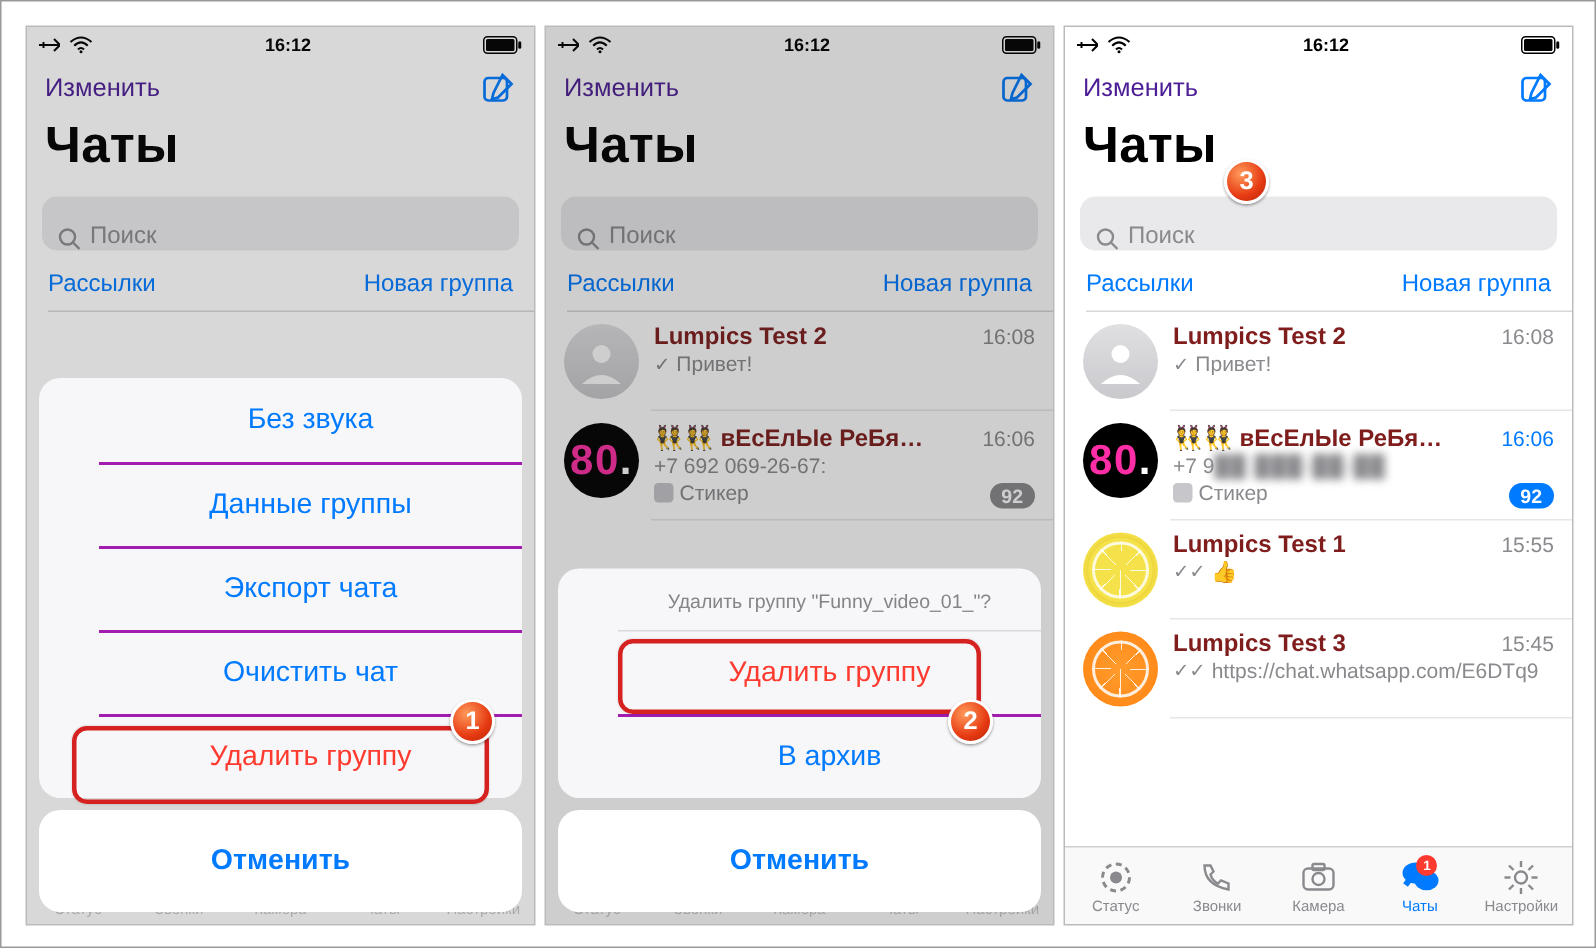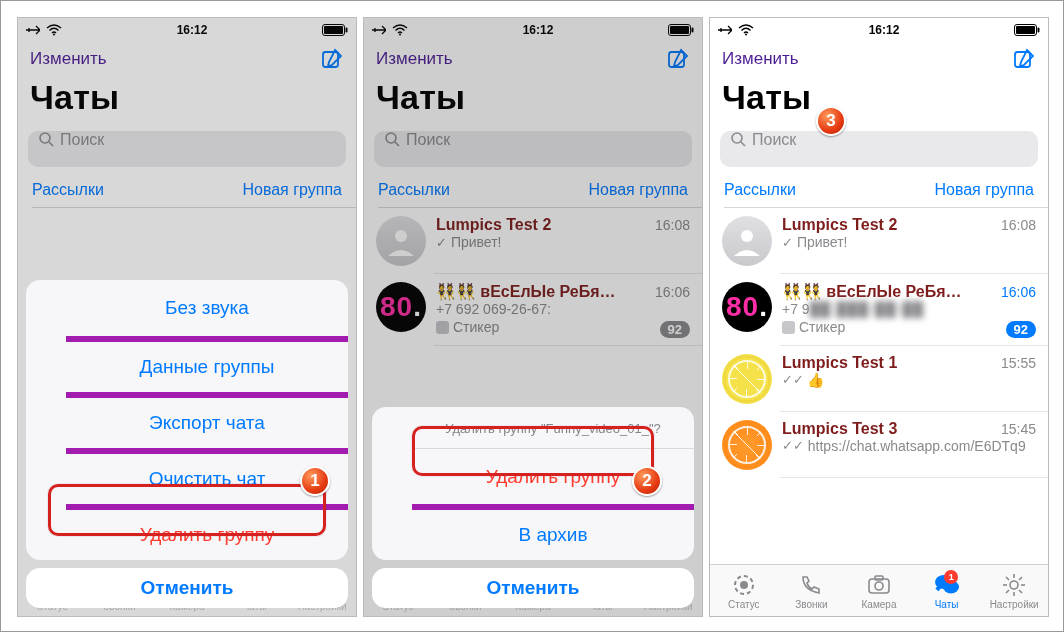--- a/index.html
+++ b/index.html
@@ -16,21 +16,21 @@
   .statusbar .left svg { display:block; }
   .statusbar .right svg { display:block; }
 
   
   .header { padding: 4px 12px 6px 12px; }
   .header-row1 { display:flex; justify-content:space-between; align-items:center; height: 30px; }
   .edit-btn { color:#4c1d95; font-size: 17px; }
   .compose svg { display:block; }
   .title { font-size: 34px; font-weight: 800; letter-spacing: 0.2px; padding-top: 4px; }
 
-  .search { margin: 8px 10px 0 10px; height: 36px; background: #e9e9ec; border-radius: 10px; display:flex; align-items:flex-start; padding: 0 10px; color:#8a8a8e; font-size: 16px; gap:6px; }
+  .search { margin: 8px 10px 0 10px; height: 36px; background: #e9e9ec; border-radius: 10px; display:flex; align-items:flex-end; padding: 0 10px; color:#8a8a8e; font-size: 16px; gap:6px; }
   .search svg { flex: 0 0 auto; }
 
   .subhdr { display:flex; justify-content:space-between; padding: 14px 14px 8px 14px; color:#007aff; font-size: 16px; }
   .divider { height:1px; background:#d7d7db; margin-left:14px; }
 
   
   .chatrow { display:flex; padding: 8px 12px; gap:10px; position:relative; }
   .chatrow:after { content:""; position:absolute; left:70px; right:0; bottom:0; height:1px; background:#e6e6e9; }
   .avatar { width:50px; height:50px; border-radius:50%; flex:0 0 auto; display:flex; align-items:center; justify-content:center; font-size: 22px; color:#fff; }
   .avatar.gray { background: linear-gradient(#e0e0e3,#c9c9cd); }
@@ -74,25 +74,25 @@
   .badge { background:#007aff; color:#fff; border-radius: 12px; font-size:13px; padding: 1px 8px; font-weight:600; }
   .blur { filter: blur(3px); }
 
   
   .dimlayer { position:absolute; inset:0; background: rgba(40,40,40,0.18); }
   .dimlayer.strong { background: rgba(30,30,30,0.22); }
 
   
   .sheet-wrap { position:absolute; left:8px; right:8px; bottom:8px; }
   .sheet { background: rgba(248,248,250,0.97); border-radius: 14px; overflow:hidden;padding-left:40px; }
-  .sheet .opt { height:56px; display:flex; align-items:center; justify-content:center; color:#007aff; font-size:19px; border-top:6px solid #a21caf; }
+  .sheet .opt { height:56px; display:flex; align-items:center; justify-content:center; color:#007aff; font-size:19px; border-top:2px solid #a21caf; }
   .sheet .opt:first-child { border-top:none; }
   .sheet .opt.danger { color:#ff3b30; }
   .sheet .confirm-title { font-size:13px; color:#848489; text-align:center; padding: 14px 10px 12px 10px; }
-  .cancel { margin-top:8px; background:#fff; border-radius:14px; height:40px; display:flex; align-items:center; justify-content:center; color:#007aff; font-size:19px; font-weight:600; }
+  .cancel { margin-top:8px; background:#fff; border-radius:14px; height:68px; display:flex; align-items:center; justify-content:center; color:#007aff; font-size:19px; font-weight:600; }
 
   
   .hl { position:absolute; border:3px solid #d62121; border-radius:10px; box-shadow: 0 0 0 1px rgba(0,0,0,.05); pointer-events:none; }
 
   
   .numbadge { position:absolute; width:30px; height:30px; border-radius:50%; background: radial-gradient(circle at 35% 30%, #ff9a5a, #e63a12 60%, #b5250a); border:2px solid #fff; color:#fff; font-weight:800; font-size:17px; display:flex; align-items:center; justify-content:center; box-shadow: 0 1px 2px rgba(0,0,0,.4); pointer-events:none; }
 
   
   .tabbar { position:absolute; bottom:0; left:0; right:0; height:52px; border-top:1px solid #d0d0d4; background:#f9f9fa; display:flex; }
   .tab { flex:1; display:flex; flex-direction:column; align-items:center; justify-content:center; gap:1px; font-size:10px; color:#8a8a8e; position:relative; }

